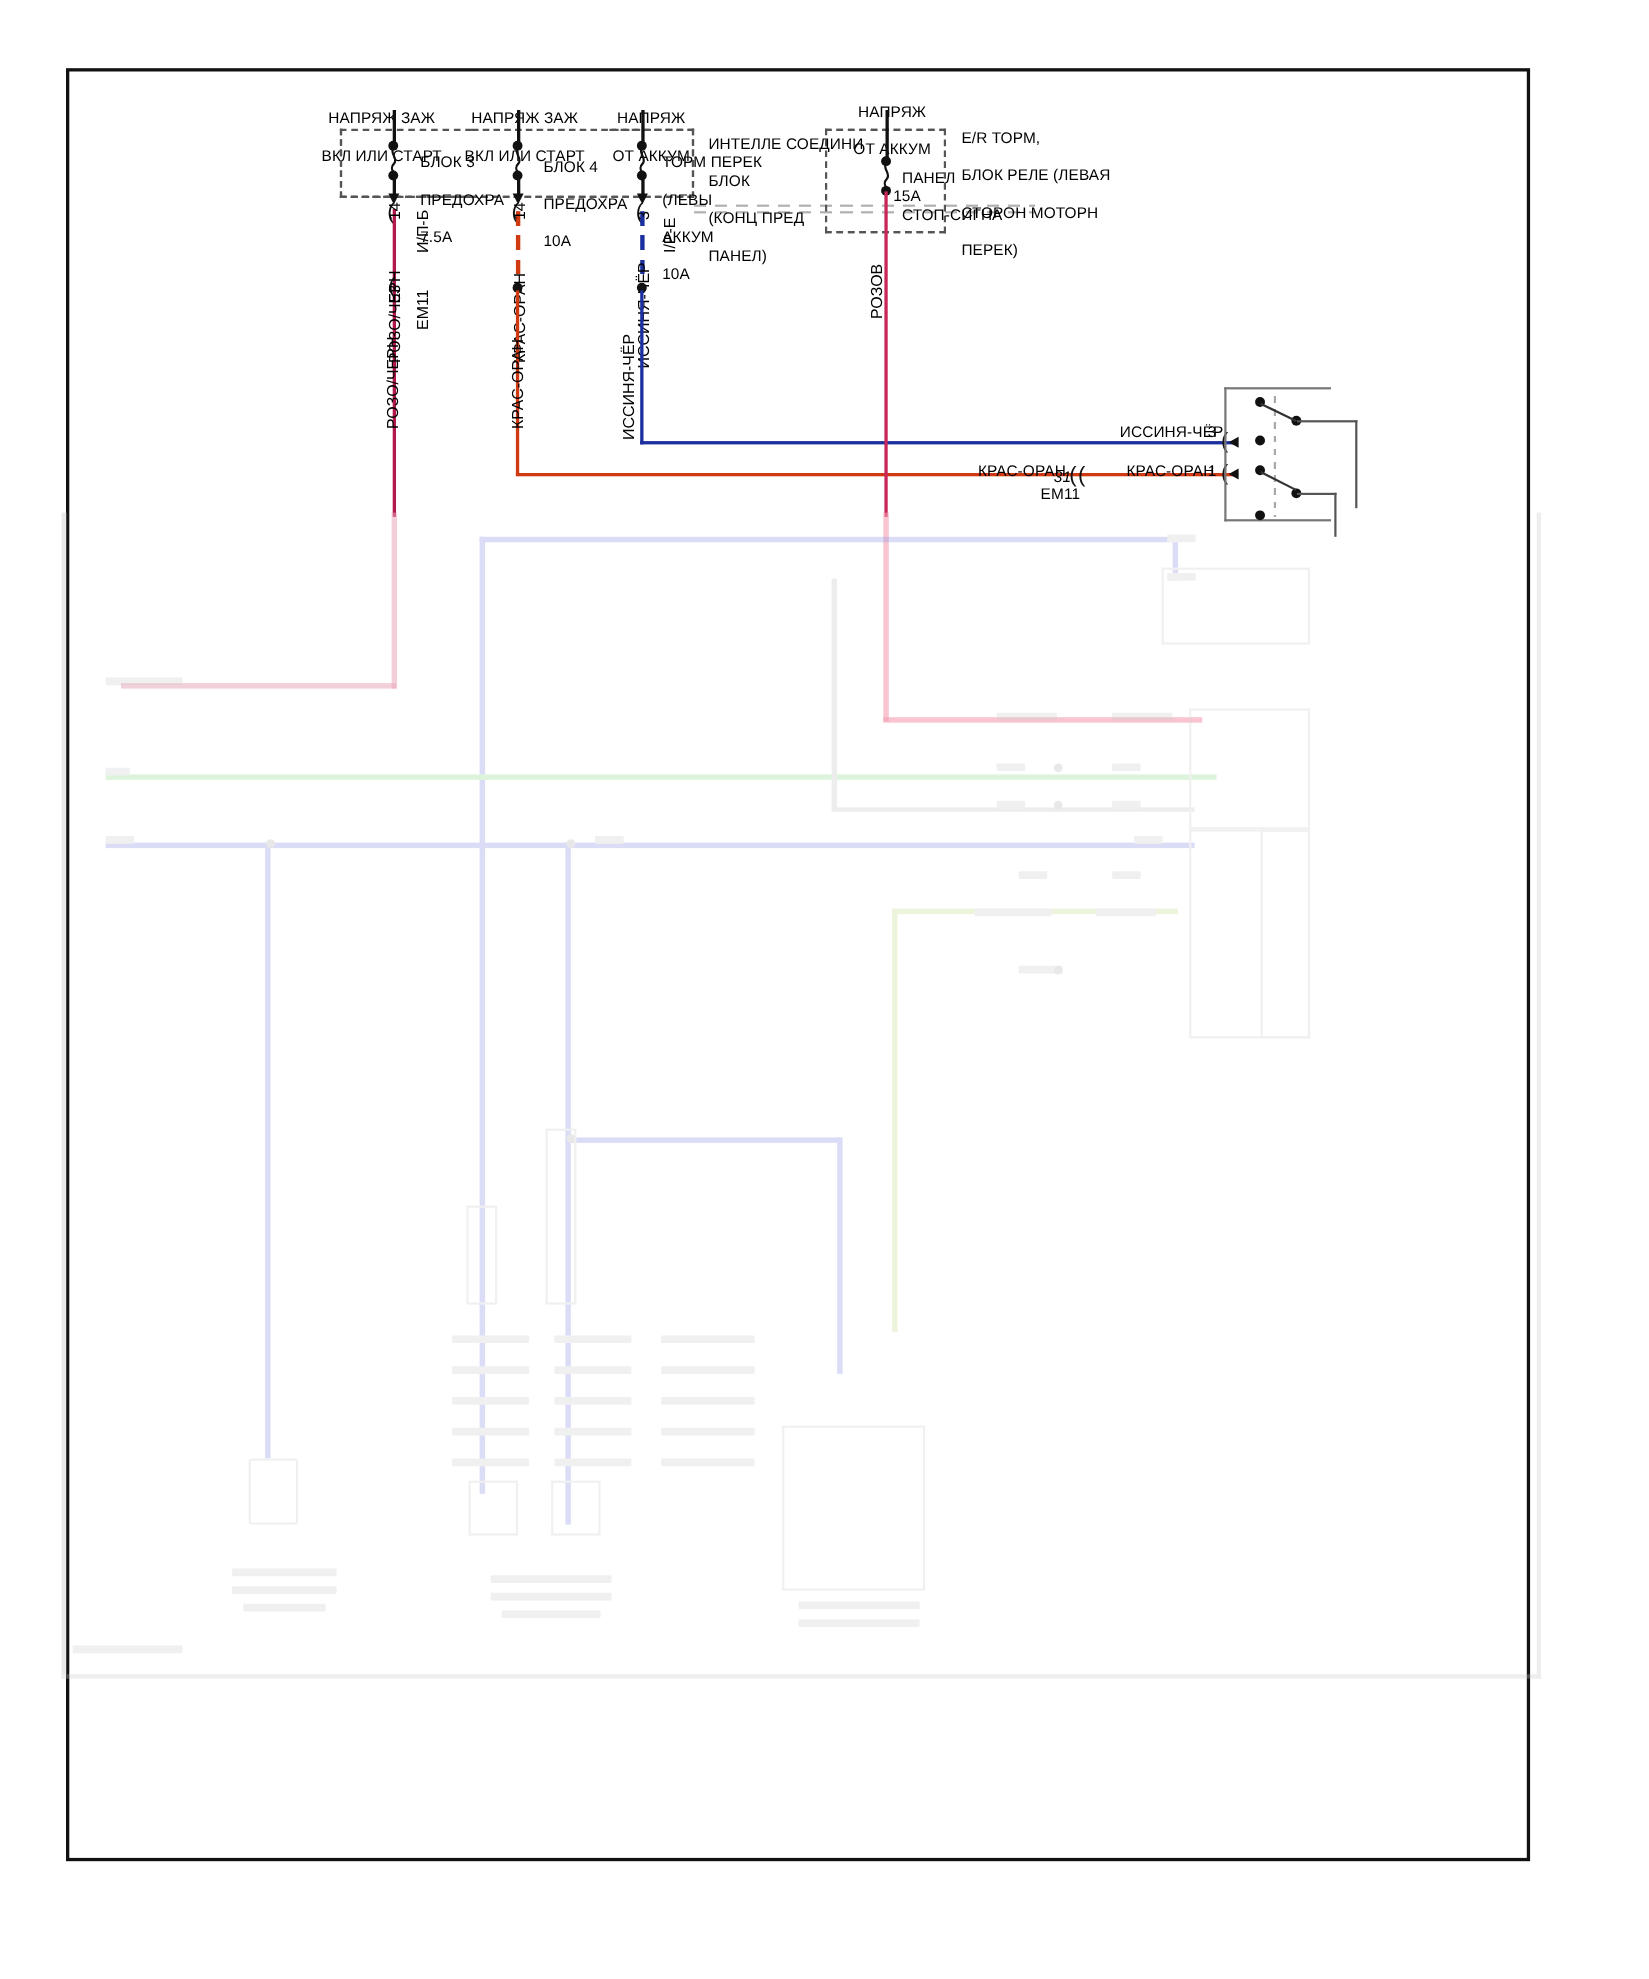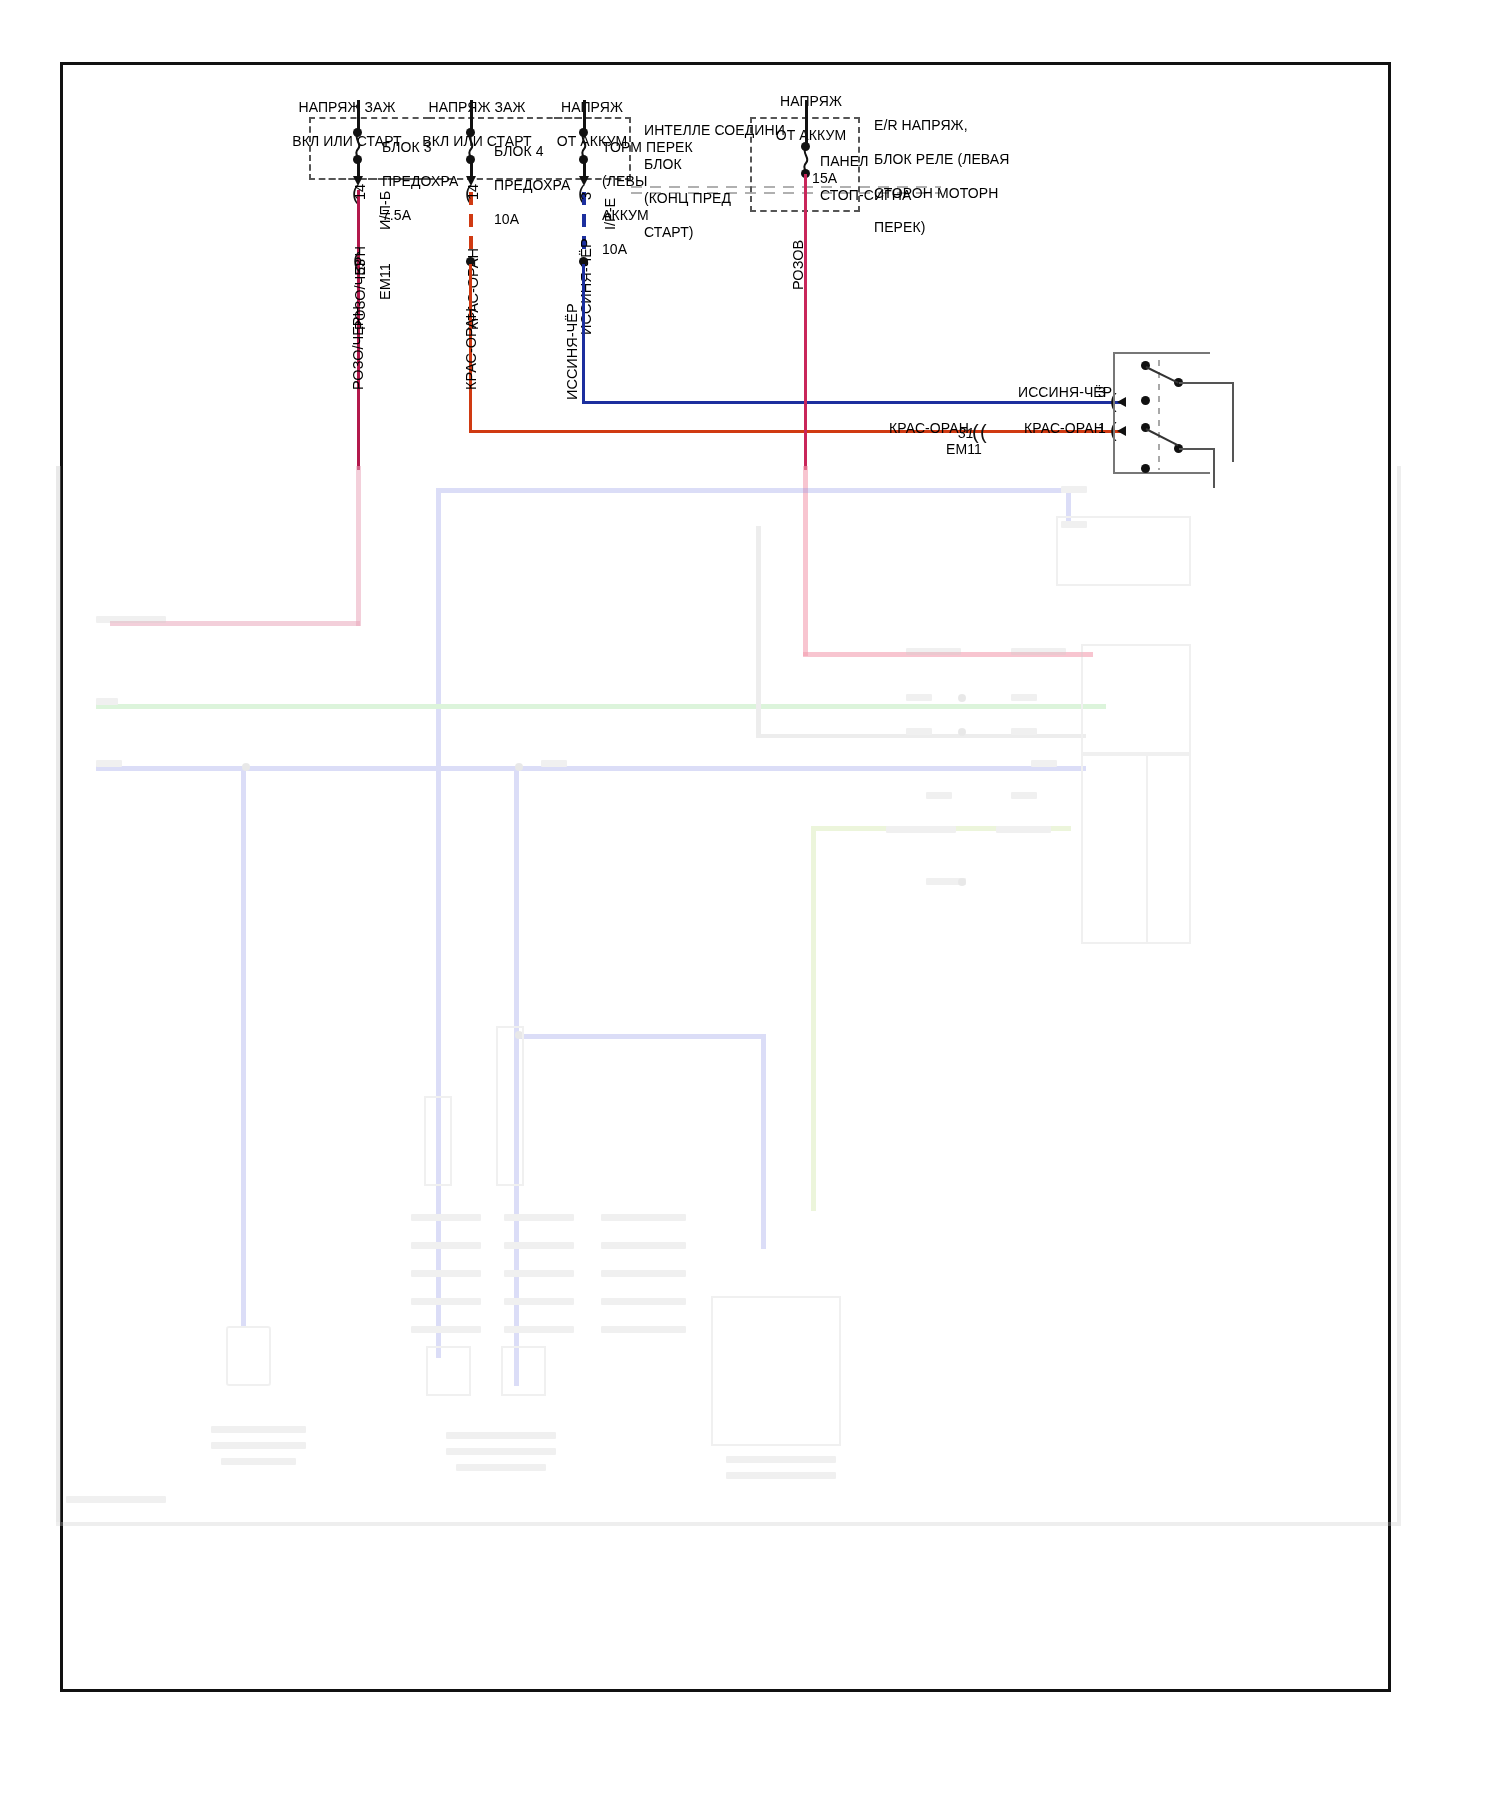--- a/index.html
+++ b/index.html
@@ -153,39 +153,39 @@
   <span>ТОРМ ПЕРЕК</span><br>
   <span>(ЛЕВЫ</span><br>
   <span>АККУМ</span><br>
   <span>10A</span>
 </div>
 
 <div class="lbl" style="left:636px;top:105px;">
   <span>ИНТЕЛЛЕ СОЕДИНИ</span><br>
   <span>БЛОК</span><br>
   <span>(КОНЦ ПРЕД</span><br>
-  <span>СТАРТ)</span>
+  <span>ПАНЕЛ)</span>
 </div>
 
 <div class="wire vwire blk" style="left:805px;top:100px;height:45px;"></div>
 <div class="dot" style="left:801px;top:142px;"></div>
 <div class="fuse" style="left:800px;top:148px;">
   <svg width="14" height="26" viewBox="0 0 14 26">
       <path d="M6 0 C 1 5, 11 10, 6 15 C 1 20, 8 23, 6 26" stroke="#111" stroke-width="2" fill="none"></path>
     </svg>
 </div>
 <div class="dot" style="left:801px;top:169px;"></div>
 <div class="lbl" style="left:812px;top:136px;">
   <span>ПАНЕЛ</span><br>
   <span>СТОП-СИГНА</span>
 </div>
 <div class="lbl" style="left:812px;top:170px;">15A</div>
 
 <div class="lbl" style="left:866px;top:100px;">
-  <span>E/R НАПРЯЖ,</span><br>
+  <span>E/R ТОРМ,</span><br>
   <span>БЛОК РЕЛЕ (ЛЕВАЯ</span><br>
   <span>СТОРОН МОТОРН</span><br>
   <span>ПЕРЕК)</span>
 </div>
 
 <div class="brk" style="left:352px;top:183px;">(</div>
 <div class="wire vwire c-rose" style="left:357px;top:190px;height:280px;"></div>
 <div class="vlbl" style="left:352px;top:200px;">14</div>
 <div class="vlbl" style="left:352px;top:330px;">РОЗО/ЧЕРН</div>
 <div class="vlbl" style="left:377px;top:230px;">И/П-Б</div>

